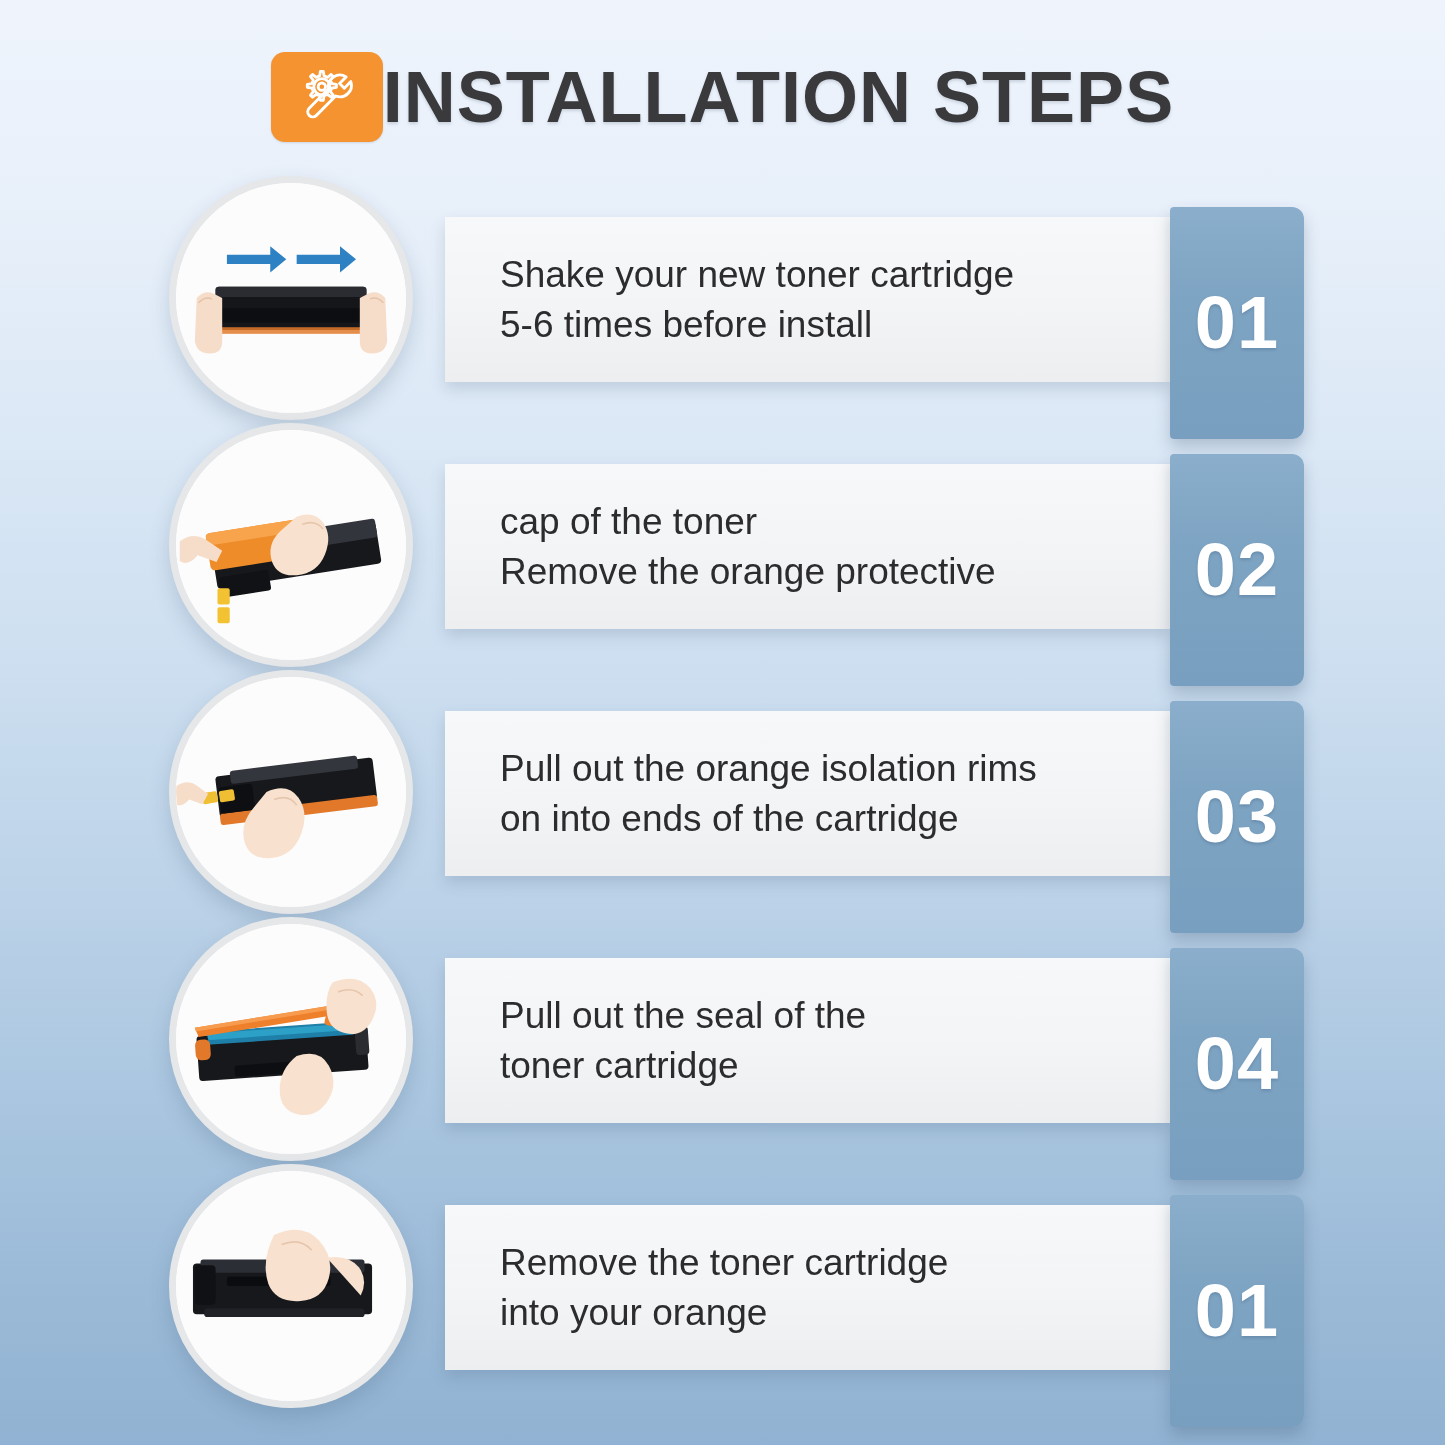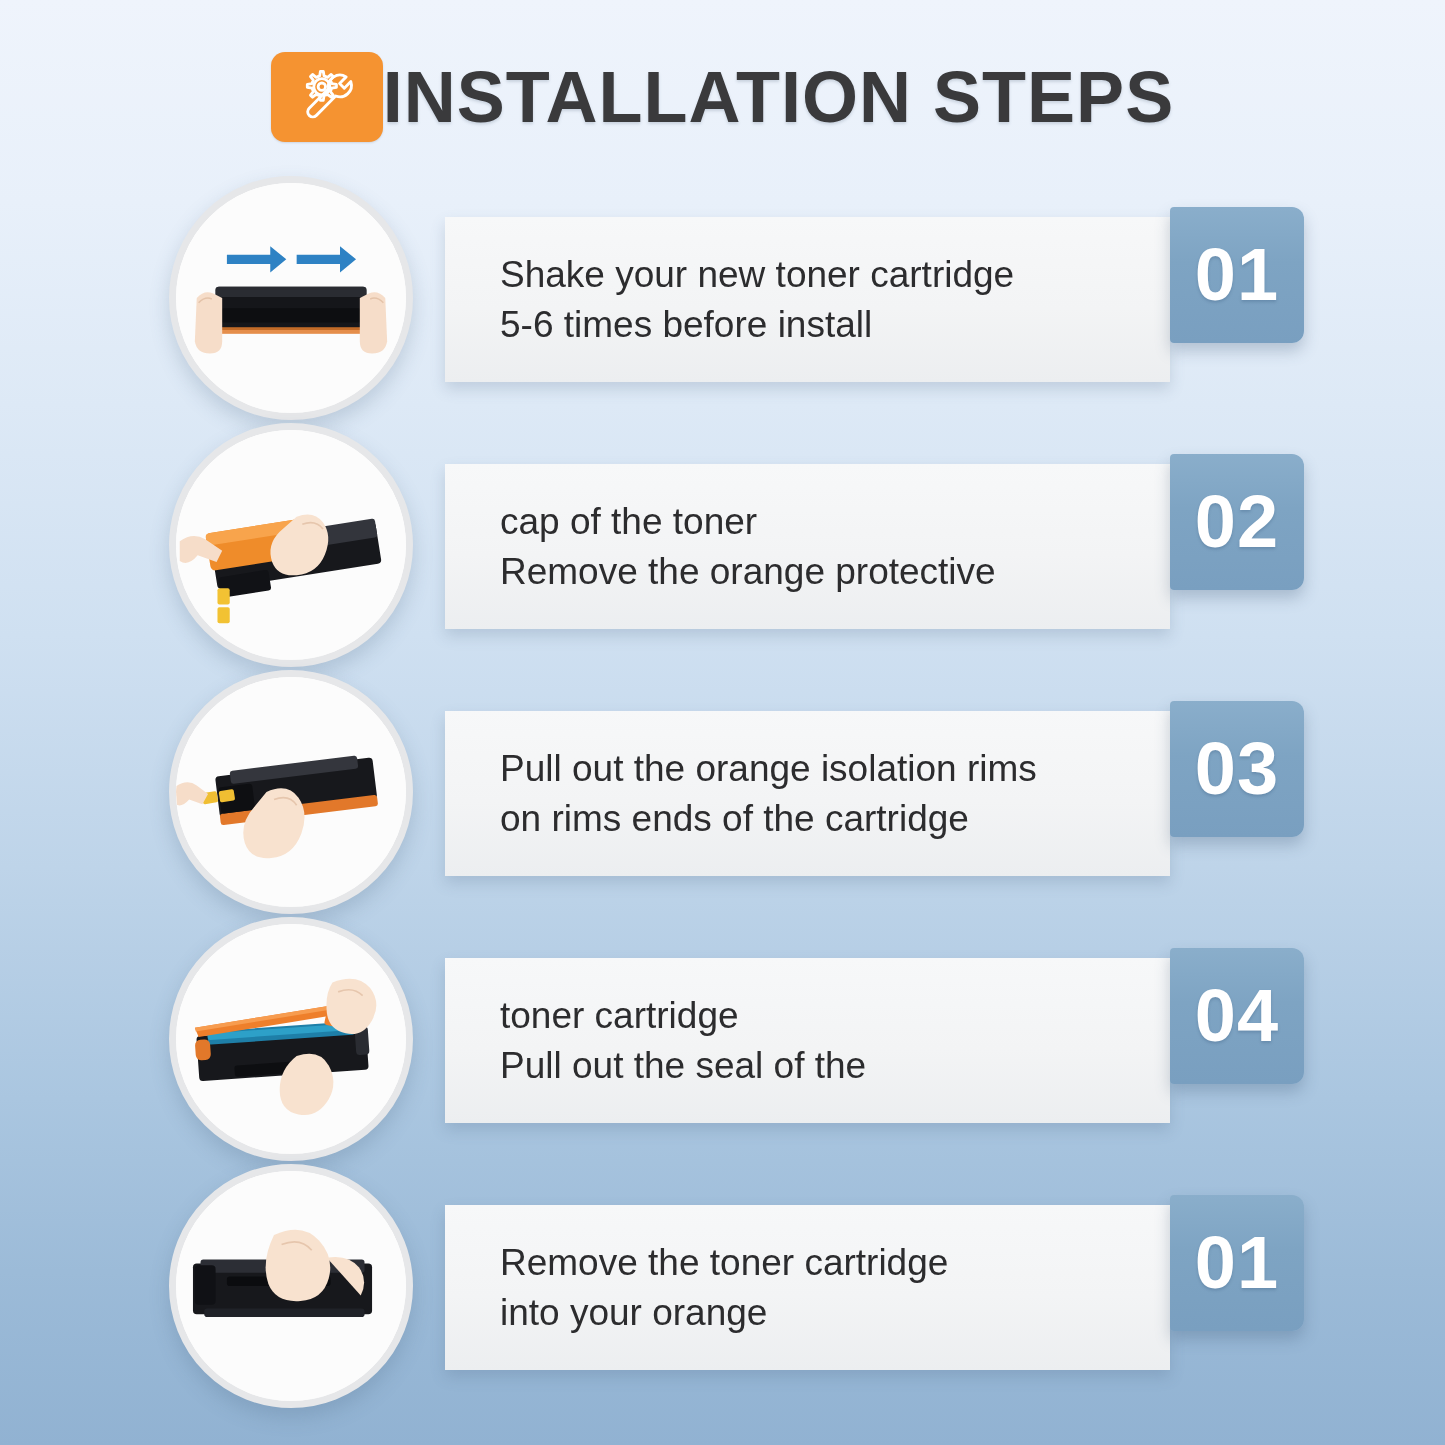--- a/index.html
+++ b/index.html
@@ -49,21 +49,21 @@
     display:flex;align-items:center;
   }
   .panel-text{
     padding-left:55px;padding-right:18px;
     font-size:37px;line-height:1.33;color:#2c2c2e;font-weight:normal;
   }
   .panel-text .ln{display:block;white-space:nowrap;}
 
   
   .badge{
-    position:absolute;left:1170px;top:31px;width:134px;height:136px;
+    position:absolute;left:1170px;top:31px;width:134px;height:232px;
     background:linear-gradient(180deg,#8aaecb 0%,#7ea4c3 40%,#799fc0 100%);
     border-radius:4px 12px 12px 4px;
     box-shadow:0 8px 15px rgba(60,85,115,.28);
     display:flex;align-items:center;justify-content:center;
   }
   .badge-num{
     font-size:74px;font-weight:bold;color:#ffffff;line-height:1;letter-spacing:1px;
     text-shadow:0 2px 3px rgba(45,75,110,.25);
   }
 
@@ -181,21 +181,21 @@
 
             <path d="M96 122 q22-10 34 6 q11 16 3 38 q-9 24-32 26 q-22 2-28-16 q-6-20 10-38z" fill="#f8e2cf"></path>
             <path d="M104 130 q16-6 24 6" fill="none" stroke="#e6c6ad" stroke-width="1.8"></path>
           </svg>
         </div>
       </div>
     </div>
     <div class="panel">
       <div class="panel-text">
         <span class="ln">Pull out the orange isolation rims</span>
-        <span class="ln">on rims ends of the cartridge</span>
+        <span class="ln">on into ends of the cartridge</span>
       </div>
     </div>
     <div class="badge">
       <span class="badge-num">03</span>
     </div>
   </div>
 
   <div class="step-row">
     <div class="thumb">
       <div class="thumb-inner">
@@ -218,22 +218,22 @@
             <path d="M166 62 q26-10 40 6 q12 16 2 34 q-10 18-28 14 q-18-4-20-22 q-2-20 6-32z" fill="#f8e2cf"></path>
             <path d="M172 72 q16-6 26 4" fill="none" stroke="#e6c6ad" stroke-width="1.8"></path>
 
             <path d="M128 140 q24-8 34 10 q10 18 0 36 q-12 20-32 16 q-20-4-20-26 q0-22 18-36z" fill="#f8e2cf"></path>
           </svg>
         </div>
       </div>
     </div>
     <div class="panel">
       <div class="panel-text">
+        <span class="ln">Pull out the seal of the</span>
         <span class="ln">toner cartridge</span>
-        <span class="ln">Pull out the seal of the</span>
       </div>
     </div>
     <div class="badge">
       <span class="badge-num">04</span>
     </div>
   </div>
 
   <div class="step-row">
     <div class="thumb">
       <div class="thumb-inner">

